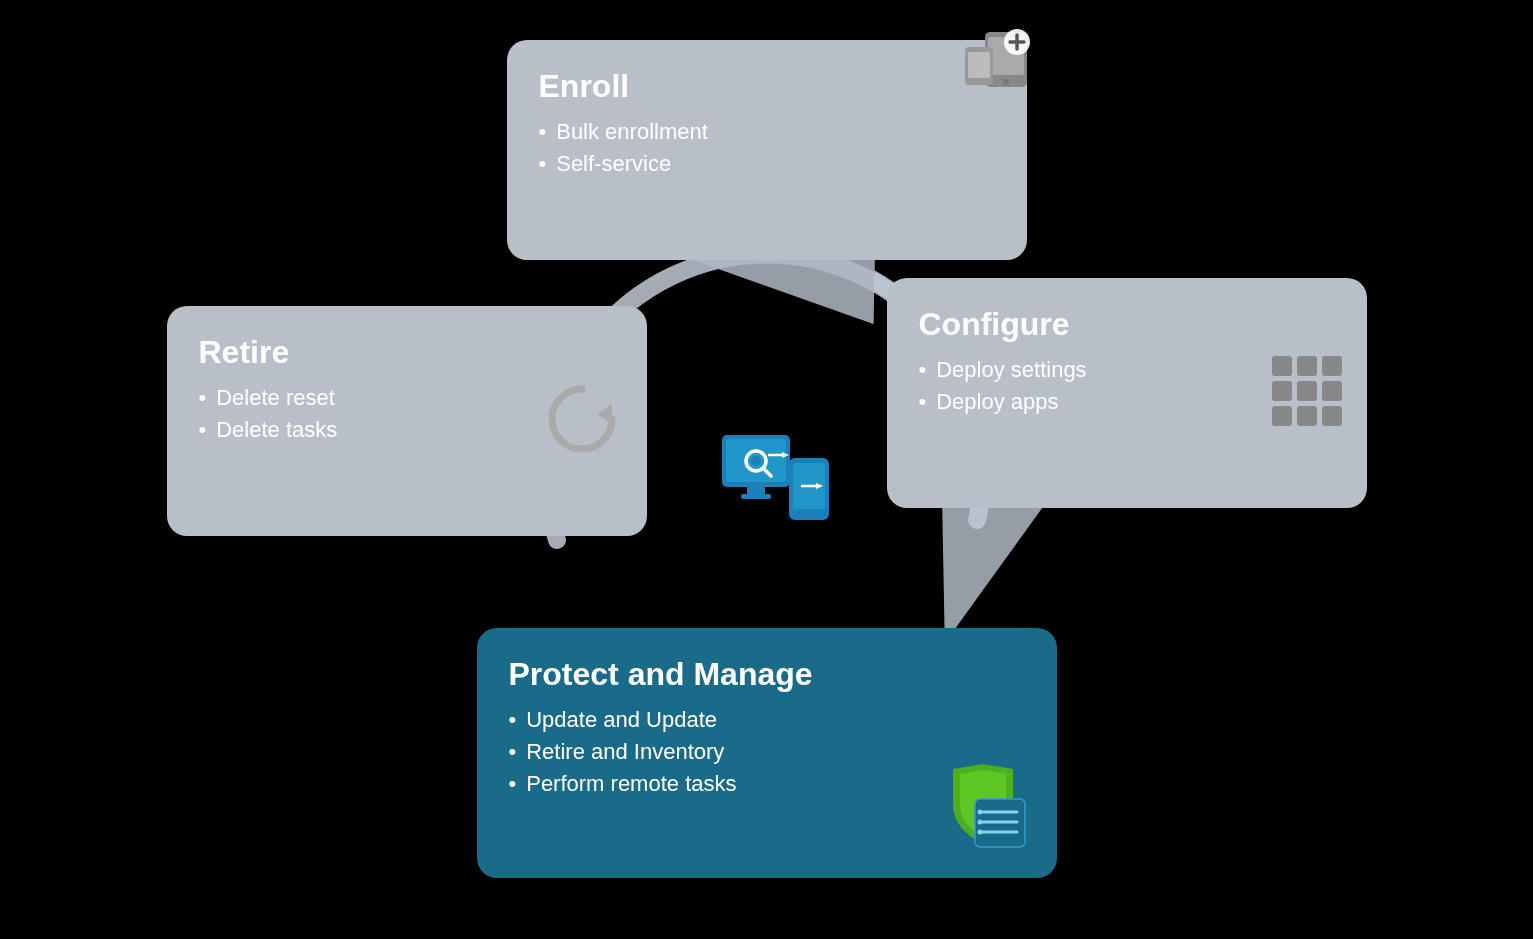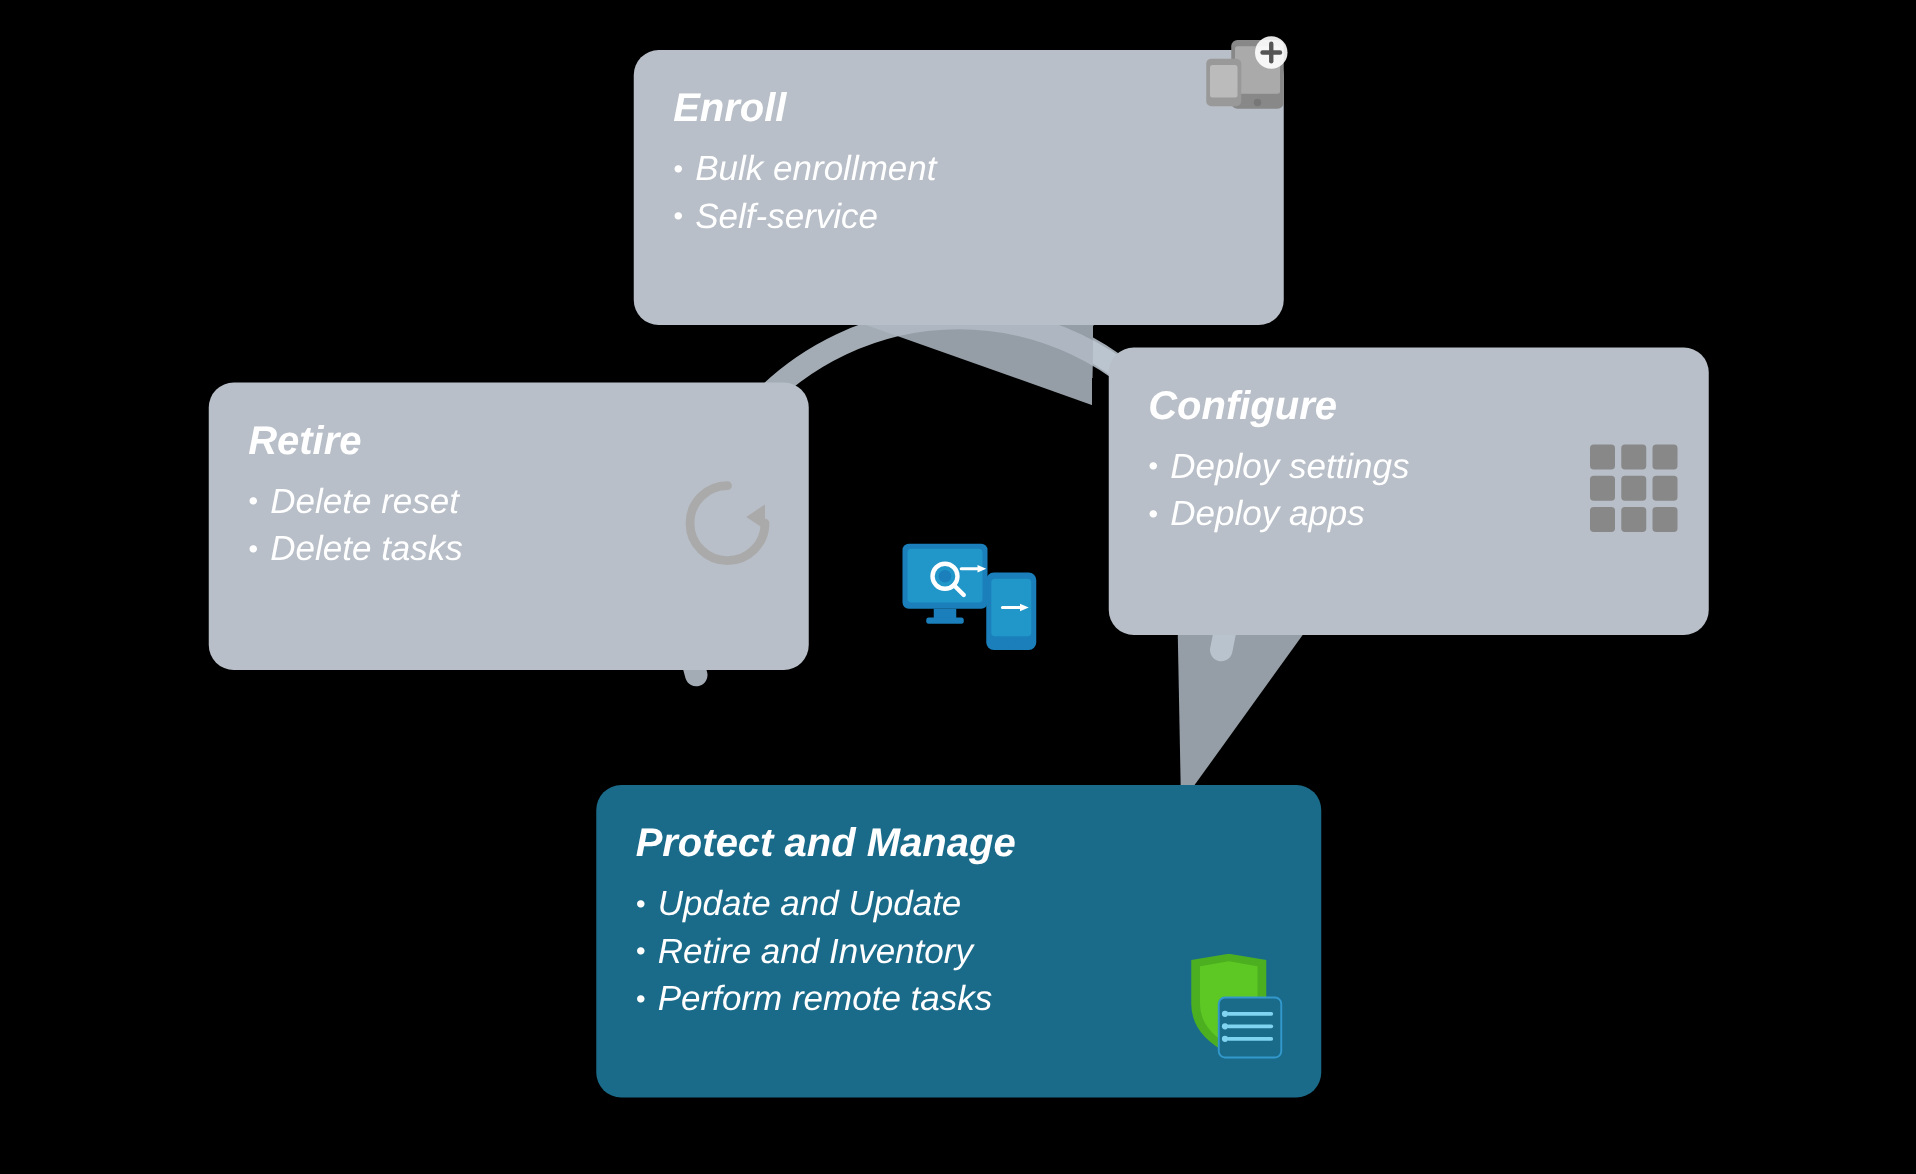--- a/index.html
+++ b/index.html
@@ -12,21 +12,20 @@
       align-items: center;
       justify-content: center;
       font-family: 'Segoe UI', Arial, sans-serif;
       overflow: hidden;
     }
 
     .diagram-container {
       position: relative;
       width: 1200px;
       height: 880px;
-      font-style: italic;
     }
 
     
     .cycle-arrow {
       position: absolute;
       top: 50%;
       left: 50%;
       transform: translate(-50%, -50%);
       width: 700px;
       height: 700px;
@@ -47,21 +46,21 @@
       margin-bottom: 14px;
       color: #fff;
     }
 
     .card-list {
       list-style: none;
       padding: 0;
     }
 
     .card-list li {
-      font-size: 28px;
+      font-size: 22px;
       color: #fff;
       margin-bottom: 6px;
       display: flex;
       align-items: center;
     }
 
     .card-list li::before {
       content: '•';
       margin-right: 10px;
       font-size: 22px;

